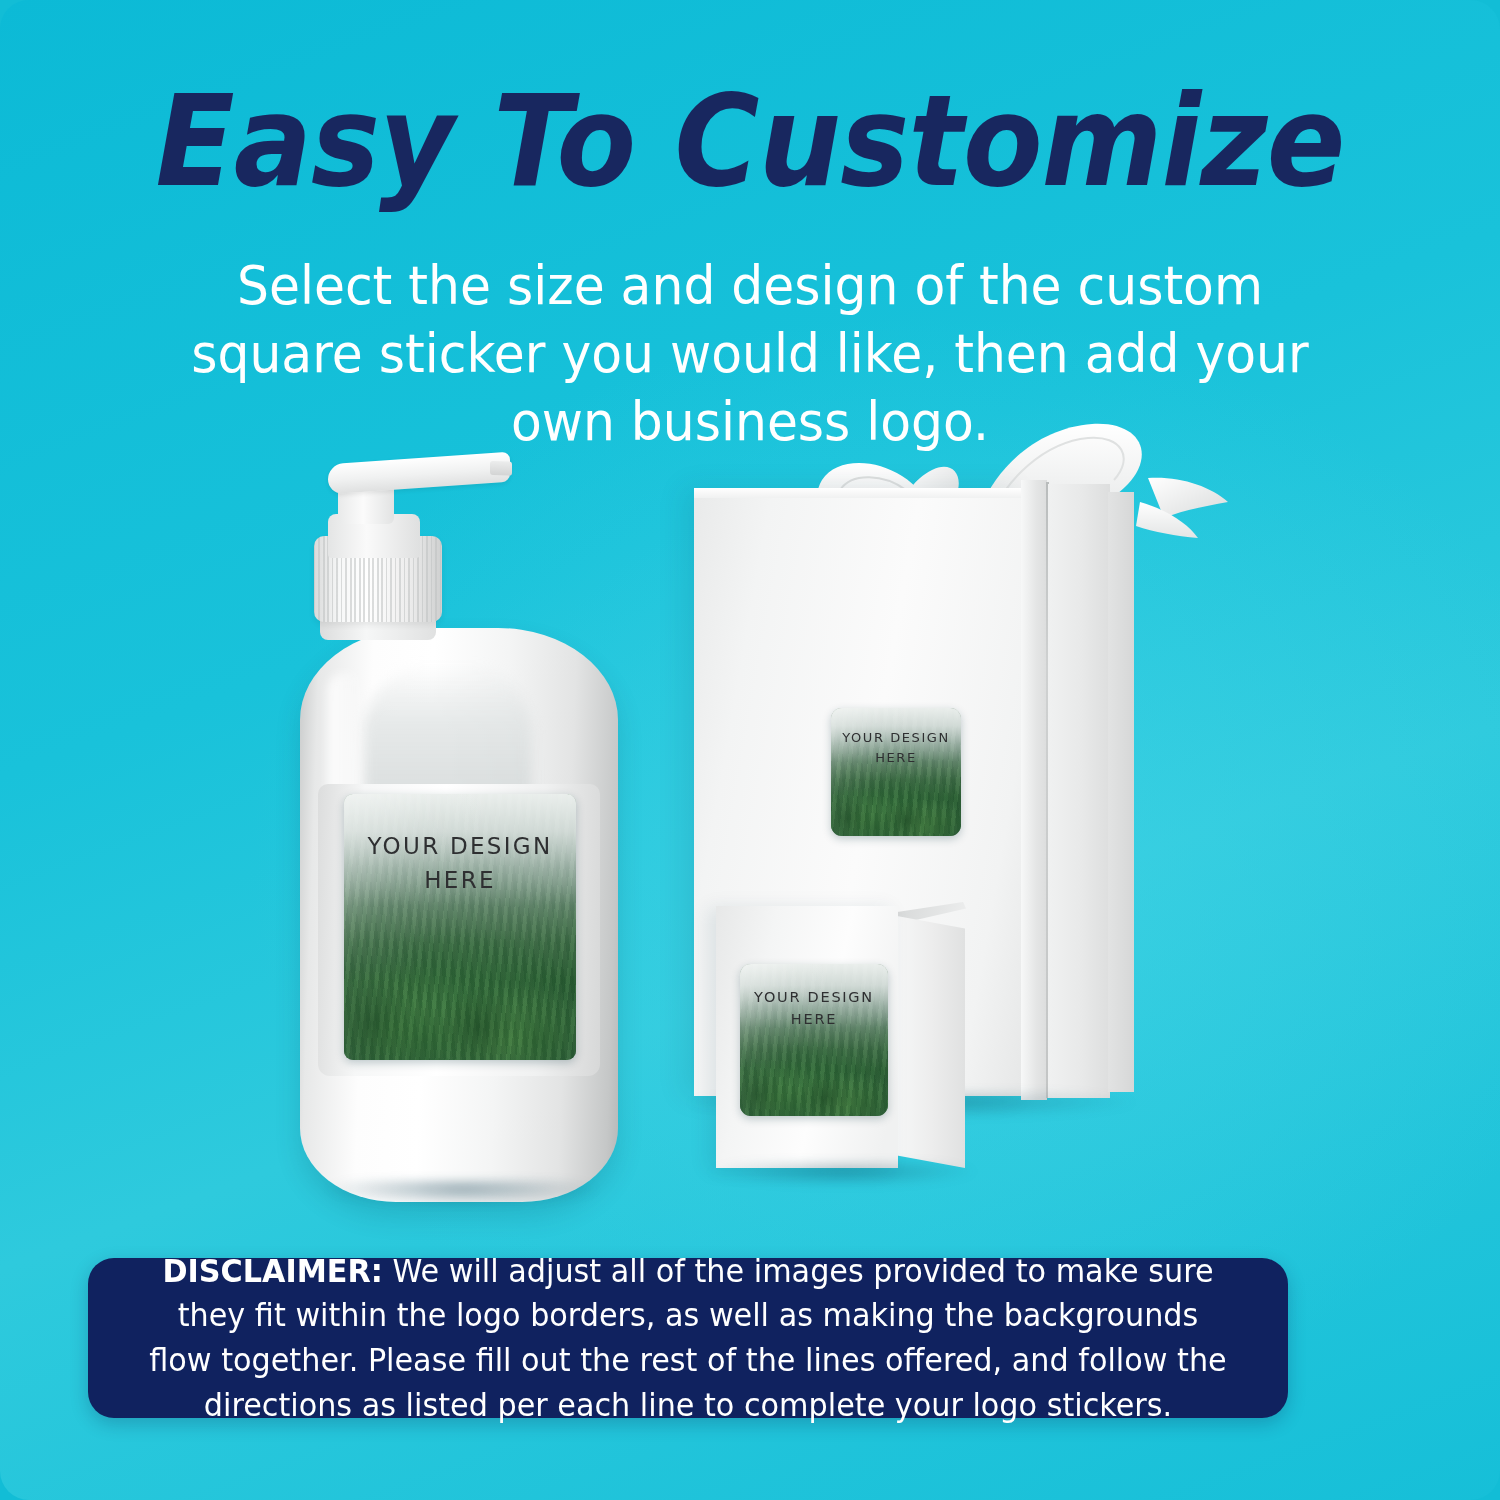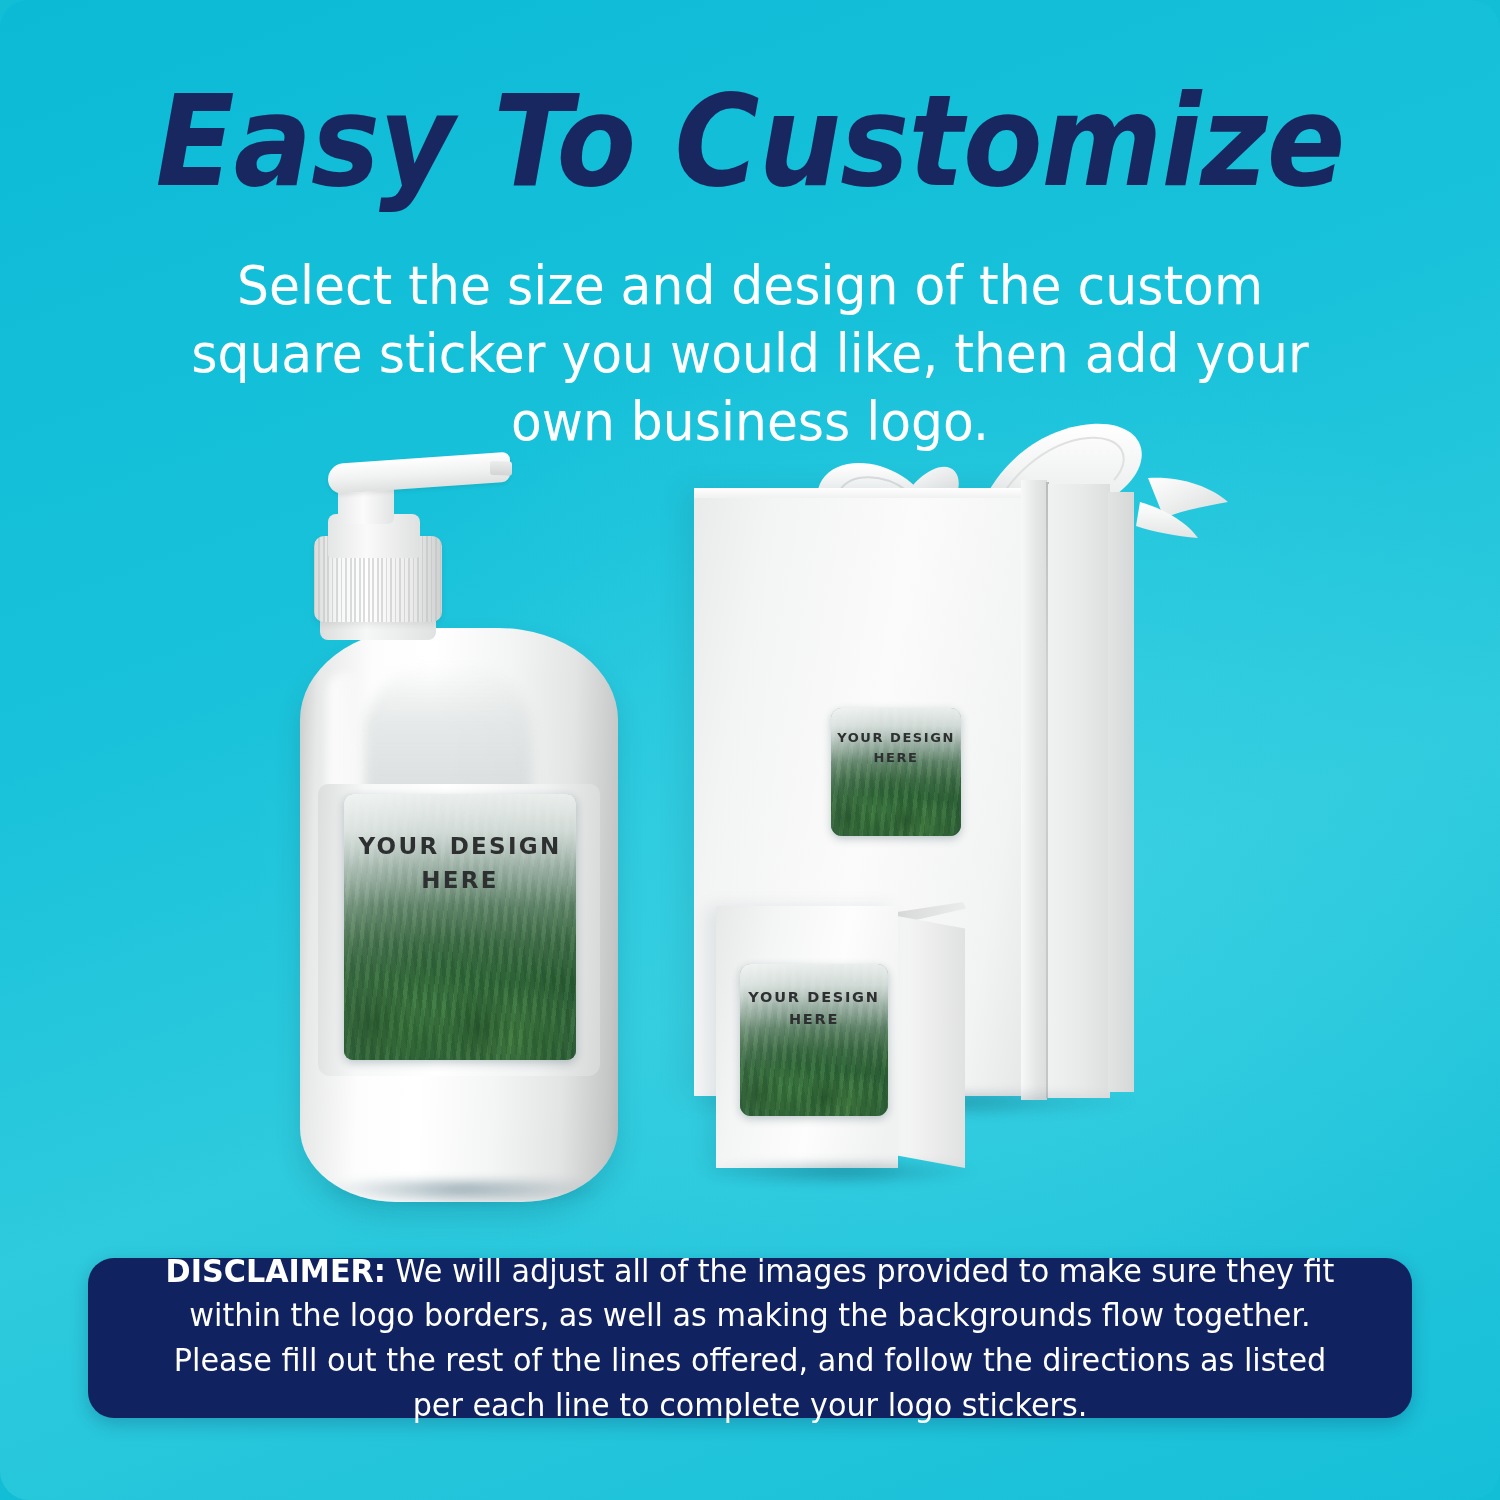--- a/index.html
+++ b/index.html
@@ -30,21 +30,21 @@
     position:absolute;left:120px;top:252px;width:1260px;text-align:center;
     font-family:"DejaVu Sans", sans-serif;
     font-weight:400;
     font-size:53px;line-height:1.28;
     color:#ffffff;
     transform:scaleX(.95);
   }
 
   
   .disclaimer{
-    position:absolute;left:88px;top:1258px;width:1324px;height:160px;
+    position:absolute;left:88px;top:1258px;width:1200px;height:160px;
     background:#10225f;border-radius:26px;
     display:flex;align-items:center;justify-content:center;
     box-shadow:0 6px 18px rgba(8,22,70,.22);
   }
   .disclaimer-text{
     font-family:"DejaVu Sans", sans-serif;
     font-size:31.5px;line-height:1.42;color:#fff;text-align:center;
     padding:0 34px;transform:scaleX(.96);
   }
   .disclaimer-text b{font-weight:700;}
@@ -124,21 +124,21 @@
       radial-gradient(ellipse 26% 48% at 84% 84%, rgba(30,78,38,.46), rgba(30,78,38,0) 72%);
   }
   .sticker .glare{
     position:absolute;inset:0;
     background:linear-gradient(118deg, rgba(255,255,255,.30) 0%, rgba(255,255,255,.05) 26%, rgba(255,255,255,0) 46%);
     pointer-events:none;
   }
   .sticker .caption{
     position:absolute;left:0;right:0;top:14%;
     text-align:center;color:#2e2f31;
-    font-family:"DejaVu Sans", sans-serif;font-weight:700;
+    font-family:"DejaVu Sans", sans-serif;font-weight:400;
     letter-spacing:.12em;line-height:1.5;
   }
 
   #gb-sticker{left:155px;top:242px;width:130px;height:128px;}
   #gb-sticker .caption{font-size:13px;top:16%;}
 
   
   .smallbox{position:absolute;left:708px;top:896px;width:280px;height:290px;}
   .sb-front{
     position:absolute;left:8px;top:10px;width:182px;height:262px;

